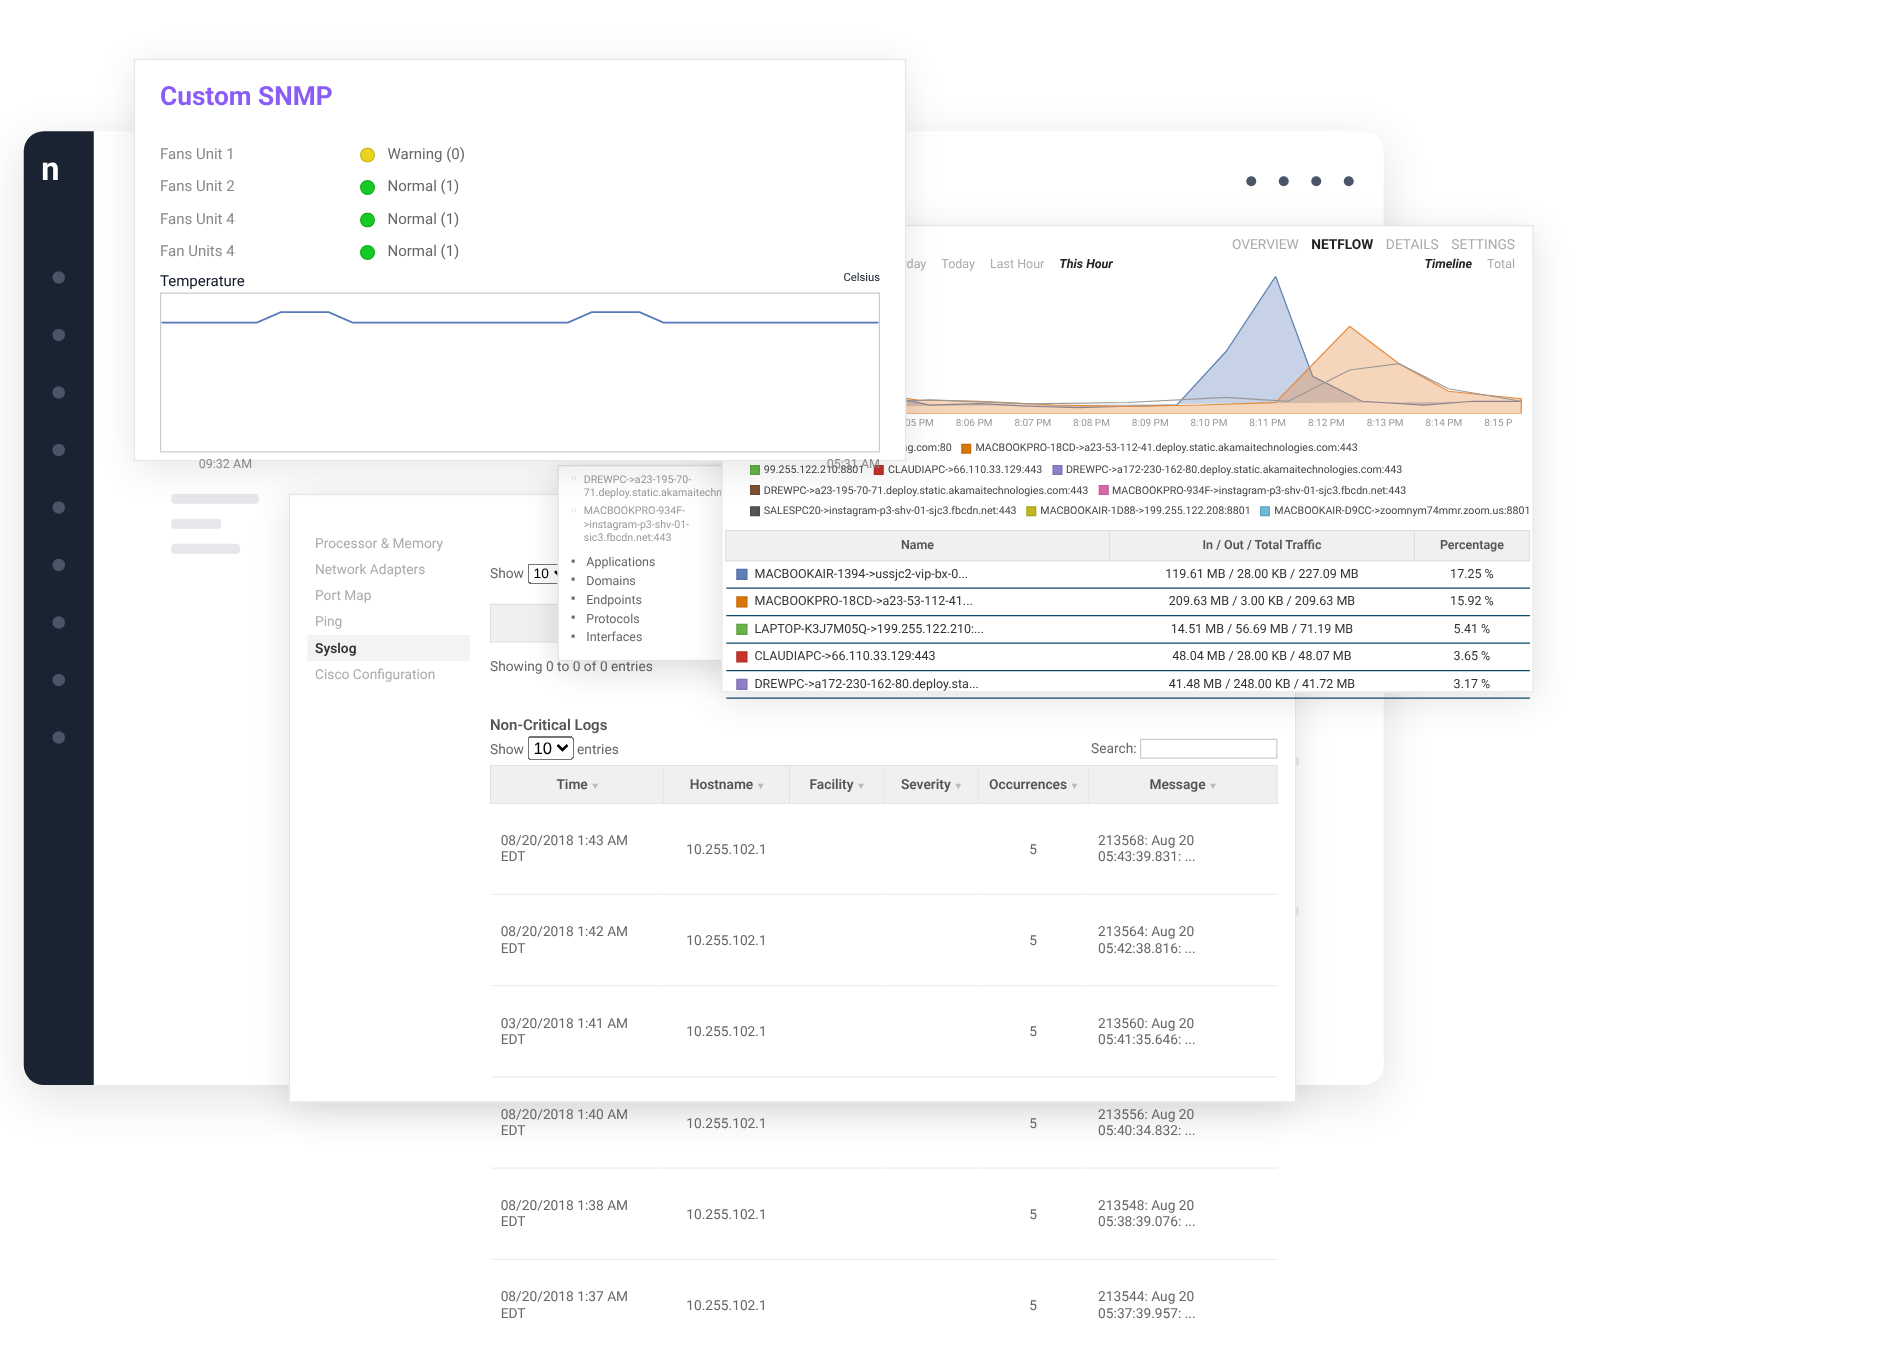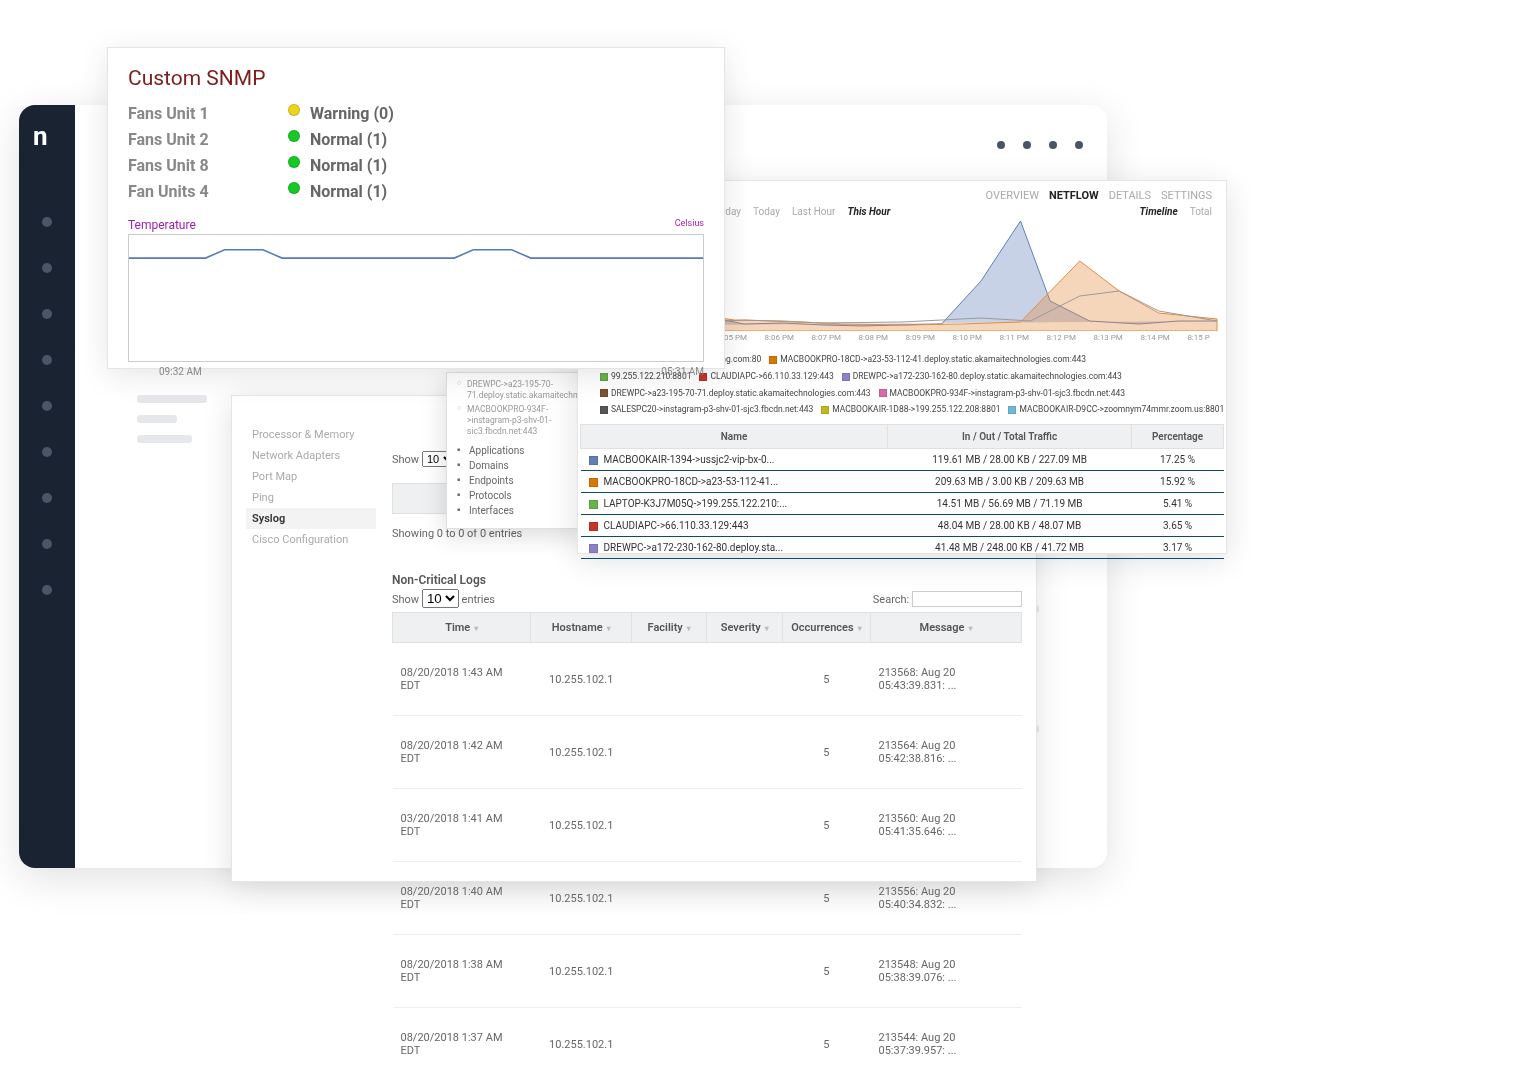--- a/index.html
+++ b/index.html
@@ -55,28 +55,28 @@
     position: absolute;
     left: 107px;
     top: 47px;
     width: 618px;
     height: 322px;
     background: #fff;
     border: 1px solid #e5e5e5;
     box-shadow: 0 6px 30px rgba(0,0,0,0.1);
     padding: 18px 20px;
   }
-  .snmp-title { font-size: 21px; font-weight: 400; margin-bottom: 14px; color: #7f1d1d;}
-  .snmp-row { display: flex; align-items: flex-start; height: 26px; font-size: 16px; color: #888; font-weight: bold;}
+  .snmp-title { font-size: 21px; font-weight: 700; margin-bottom: 14px; color: #8b5cf6;}
+  .snmp-row { display: flex; align-items: flex-end; height: 26px; font-size: 12px; color: #888;}
   .snmp-label { width: 160px; }
   .status-dot { width: 12px; height: 12px; border-radius: 50%; margin-right: 10px; border: 1px solid rgba(0,0,0,0.15);}
   .status-warning { background: #ecd41c; }
   .status-normal { background: #17c924; }
   .snmp-status-text { color: #666; }
-  .snmp-chart-title { font-size: 12px; color: #a21caf; margin-top: 10px; display:flex; justify-content:space-between;}
+  .snmp-chart-title { font-size: 12px; color: #0f172a; margin-top: 10px; display:flex; justify-content:space-between;}
   .snmp-chart-box {
     border: 1px solid #ccc;
     width: 100%; height: 128px;
     margin-top: 2px;
     position: relative;
     overflow: hidden;
   }
   .snmp-chart-box svg { width:100%; height:100%; }
   .snmp-times { display: flex; justify-content: space-between; font-size: 10px; color: #888; margin-top:4px;padding-left:31px;}
 
@@ -422,21 +422,21 @@
         <span class="snmp-label">Fans Unit 1</span>
         <span class="status-dot status-warning"></span>
         <span class="snmp-status-text">Warning (0)</span>
       </div>
       <div class="snmp-row">
         <span class="snmp-label">Fans Unit 2</span>
         <span class="status-dot status-normal"></span>
         <span class="snmp-status-text">Normal (1)</span>
       </div>
       <div class="snmp-row">
-        <span class="snmp-label">Fans Unit 8</span>
+        <span class="snmp-label">Fans Unit 4</span>
         <span class="status-dot status-normal"></span>
         <span class="snmp-status-text">Normal (1)</span>
       </div>
       <div class="snmp-row">
         <span class="snmp-label">Fan Units 4</span>
         <span class="status-dot status-normal"></span>
         <span class="snmp-status-text">Normal (1)</span>
       </div>
     </div>
   <div class="snmp-chart-title">

